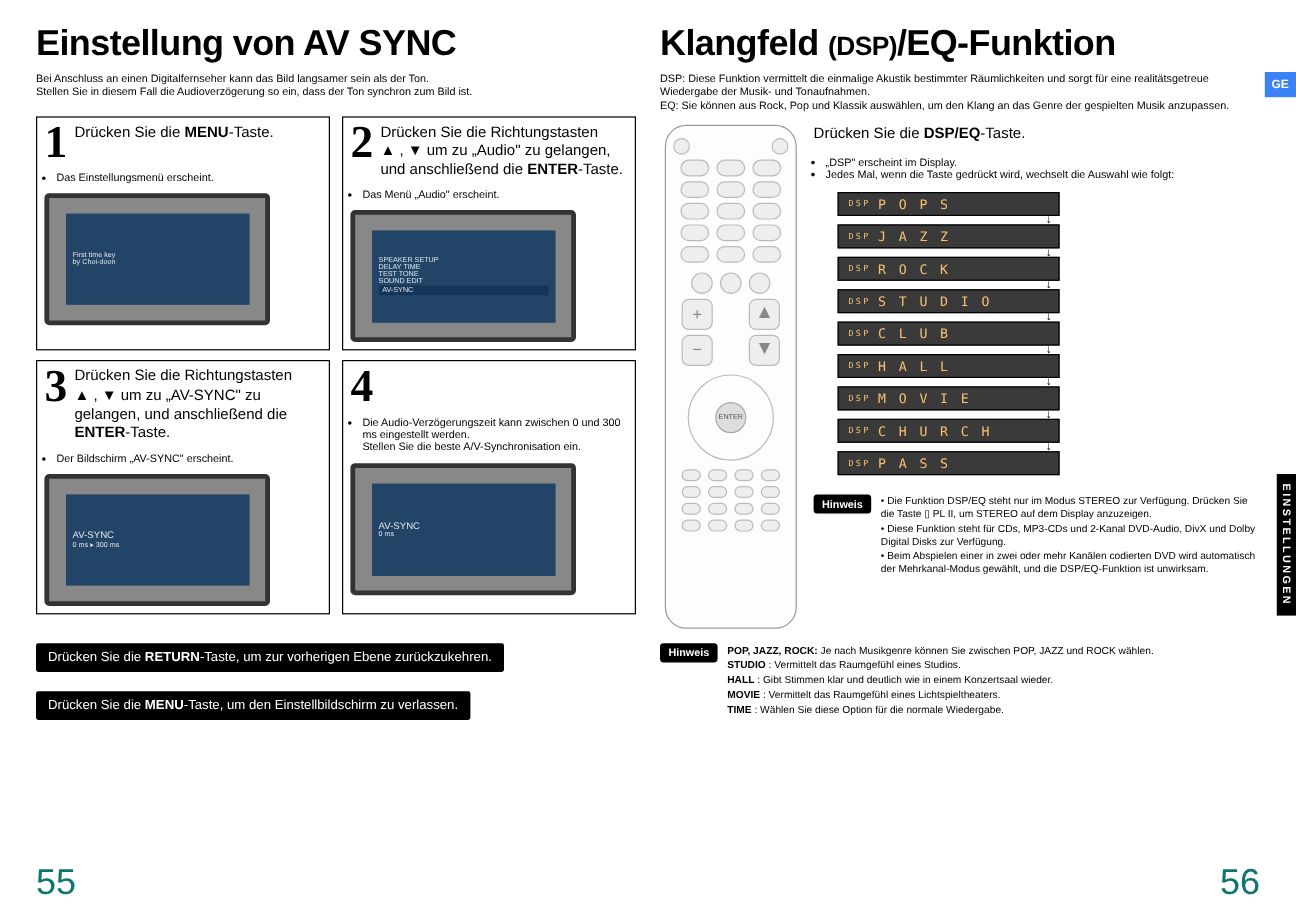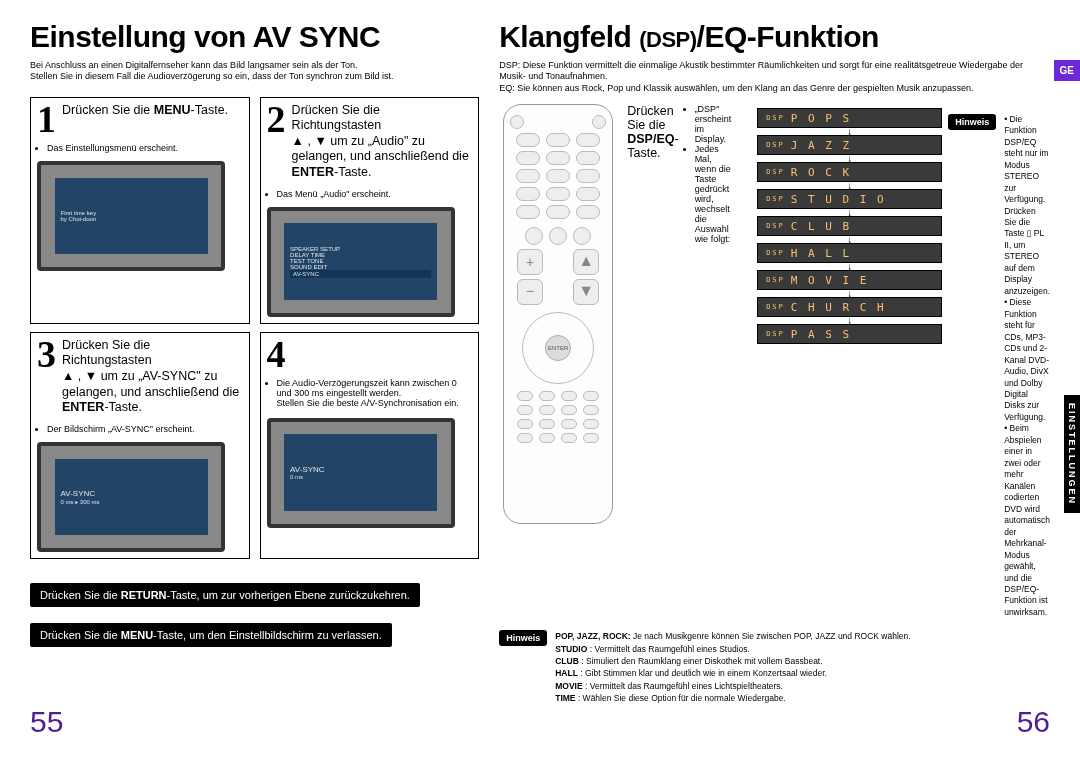--- a/index.html
+++ b/index.html
@@ -4,21 +4,21 @@
 <style>
   * { margin: 0; padding: 0; box-sizing: border-box; }
   body {
     width: 1080px; height: 763px;
     font-family: Arial, Helvetica, sans-serif;
     background: #fff; color: #000;
     position: relative; overflow: hidden;
   }
   .page {
     width: 1080px; height: 763px;
-    padding: 20px 30px 19px 30px;
+    padding: 20px 30px 5px 30px;
     display: flex; gap: 20px;
   }
   .col { flex: 1; display: flex; flex-direction: column; position: relative; }
   .title { font-size: 30px; font-weight: bold; margin-bottom: 6px; letter-spacing: -0.5px;}
   .title .sm { font-size: 22px; }
   .intro { font-size: 9px; line-height: 1.25; margin-bottom: 10px; }
   .steps-row { display: flex; gap: 10px; margin-top: 4px; }
   .step { flex: 1; border: 1px solid #000; padding: 5px 6px 6px 6px; position: relative; background: #fff; }
   .step .head { display: flex; align-items: flex-start; gap: 6px; }
   .stepnum { font-size: 38px; font-weight: bold; font-family: "Times New Roman", serif; line-height: 0.85; }
@@ -38,26 +38,26 @@
   .tv .screen div { opacity: 0.85; }
   .black-bar {
     background: #000; color: #fff; font-size: 11px;
     padding: 6px 10px; border-radius: 2px;
     margin: 10px 0 6px 0; display: inline-block;
   }
   .black-pill {
     background: #000; color: #fff; font-size: 9px; font-weight: bold;
     padding: 3px 7px; border-radius: 3px; display: inline-block;
   }
-  .page-num { position: absolute; bottom: 5px; font-size: 30px; color: #4c1d95; }
+  .page-num { position: absolute; bottom: 5px; font-size: 30px; color: #0f766e; }
   .left-num { left: 0; }
   .right-num { right: 0; }
   .ge-tab {
     position: absolute; right: -30px; top: 40px;
-    background: #6d28d9; color: #fff; font-size: 10px; font-weight: bold;
+    background: #3b82f6; color: #fff; font-size: 10px; font-weight: bold;
     padding: 5px 6px;
   }
   .side-tab {
     position: absolute; right: -30px; top: 375px;
     background: #000; color: #fff; writing-mode: vertical-rl;
     font-size: 9px; letter-spacing: 2px; padding: 8px 3px; font-weight: bold;
   }
   .remote {
     width: 110px; height: 420px;
     border: 1px solid #999; border-radius: 18px;
@@ -72,21 +72,21 @@
   .rbtn.pill { width: 24px; height: 14px; }
   .rrow { display: flex; gap: 6px; justify-content: center; flex-wrap: wrap; width: 100%;}
   .dpad {
     width: 72px; height: 72px; border: 1px solid #bbb; border-radius: 50%;
     display: flex; align-items: center; justify-content: center; margin: 3px 0;
     position: relative;
   }
   .dpad .center { width: 26px; height: 26px; border: 1px solid #aaa; border-radius: 50%; background: #ddd;
     display:flex; align-items:center; justify-content:center; font-size:6px; color:#555;}
   .dspbox {
-    flex: 1; display: flex; flex-direction: row; gap: 6px;
+    flex: 1; display: flex; flex-direction: column; gap: 6px;
   }
   .seg {
     background: #3a3a3a; color: #f8c070; font-family: monospace;
     font-size: 11px; letter-spacing: 2px; padding: 3px 8px 2px 8px;
     width: 185px;
     display: flex; align-items: center; gap: 6px;
     border: 1px solid #000;
   }
   .seg .ico { font-size: 7px; color: #f8c070; }
   .arrow-down { text-align: center; font-size: 10px; line-height: 0.5; margin: 1px 0;}
@@ -355,21 +355,20 @@
           </div>
         </div>
       </div>
     </div>
 
     <div class="legend-wrap">
       <span class="black-pill">Hinweis</span>
       <div class="mode-legend" id="legend-container">
           <div><b>POP, JAZZ, ROCK:</b> Je nach Musikgenre können Sie zwischen POP, JAZZ und ROCK wählen.</div>
           <div><b>STUDIO</b> : Vermittelt das Raumgefühl eines Studios.</div>
-          <div><b>CLUB</b> : Simuliert den Raumklang einer Diskothek mit vollem Bassbeat.</div>
           <div><b>HALL</b> : Gibt Stimmen klar und deutlich wie in einem Konzertsaal wieder.</div>
           <div><b>MOVIE</b> : Vermittelt das Raumgefühl eines Lichtspieltheaters.</div>
           <div><b>TIME</b> : Wählen Sie diese Option für die normale Wiedergabe.</div>
         </div>
     </div>
 
     <div class="page-num right-num">56</div>
   </div>
 </div>
 

